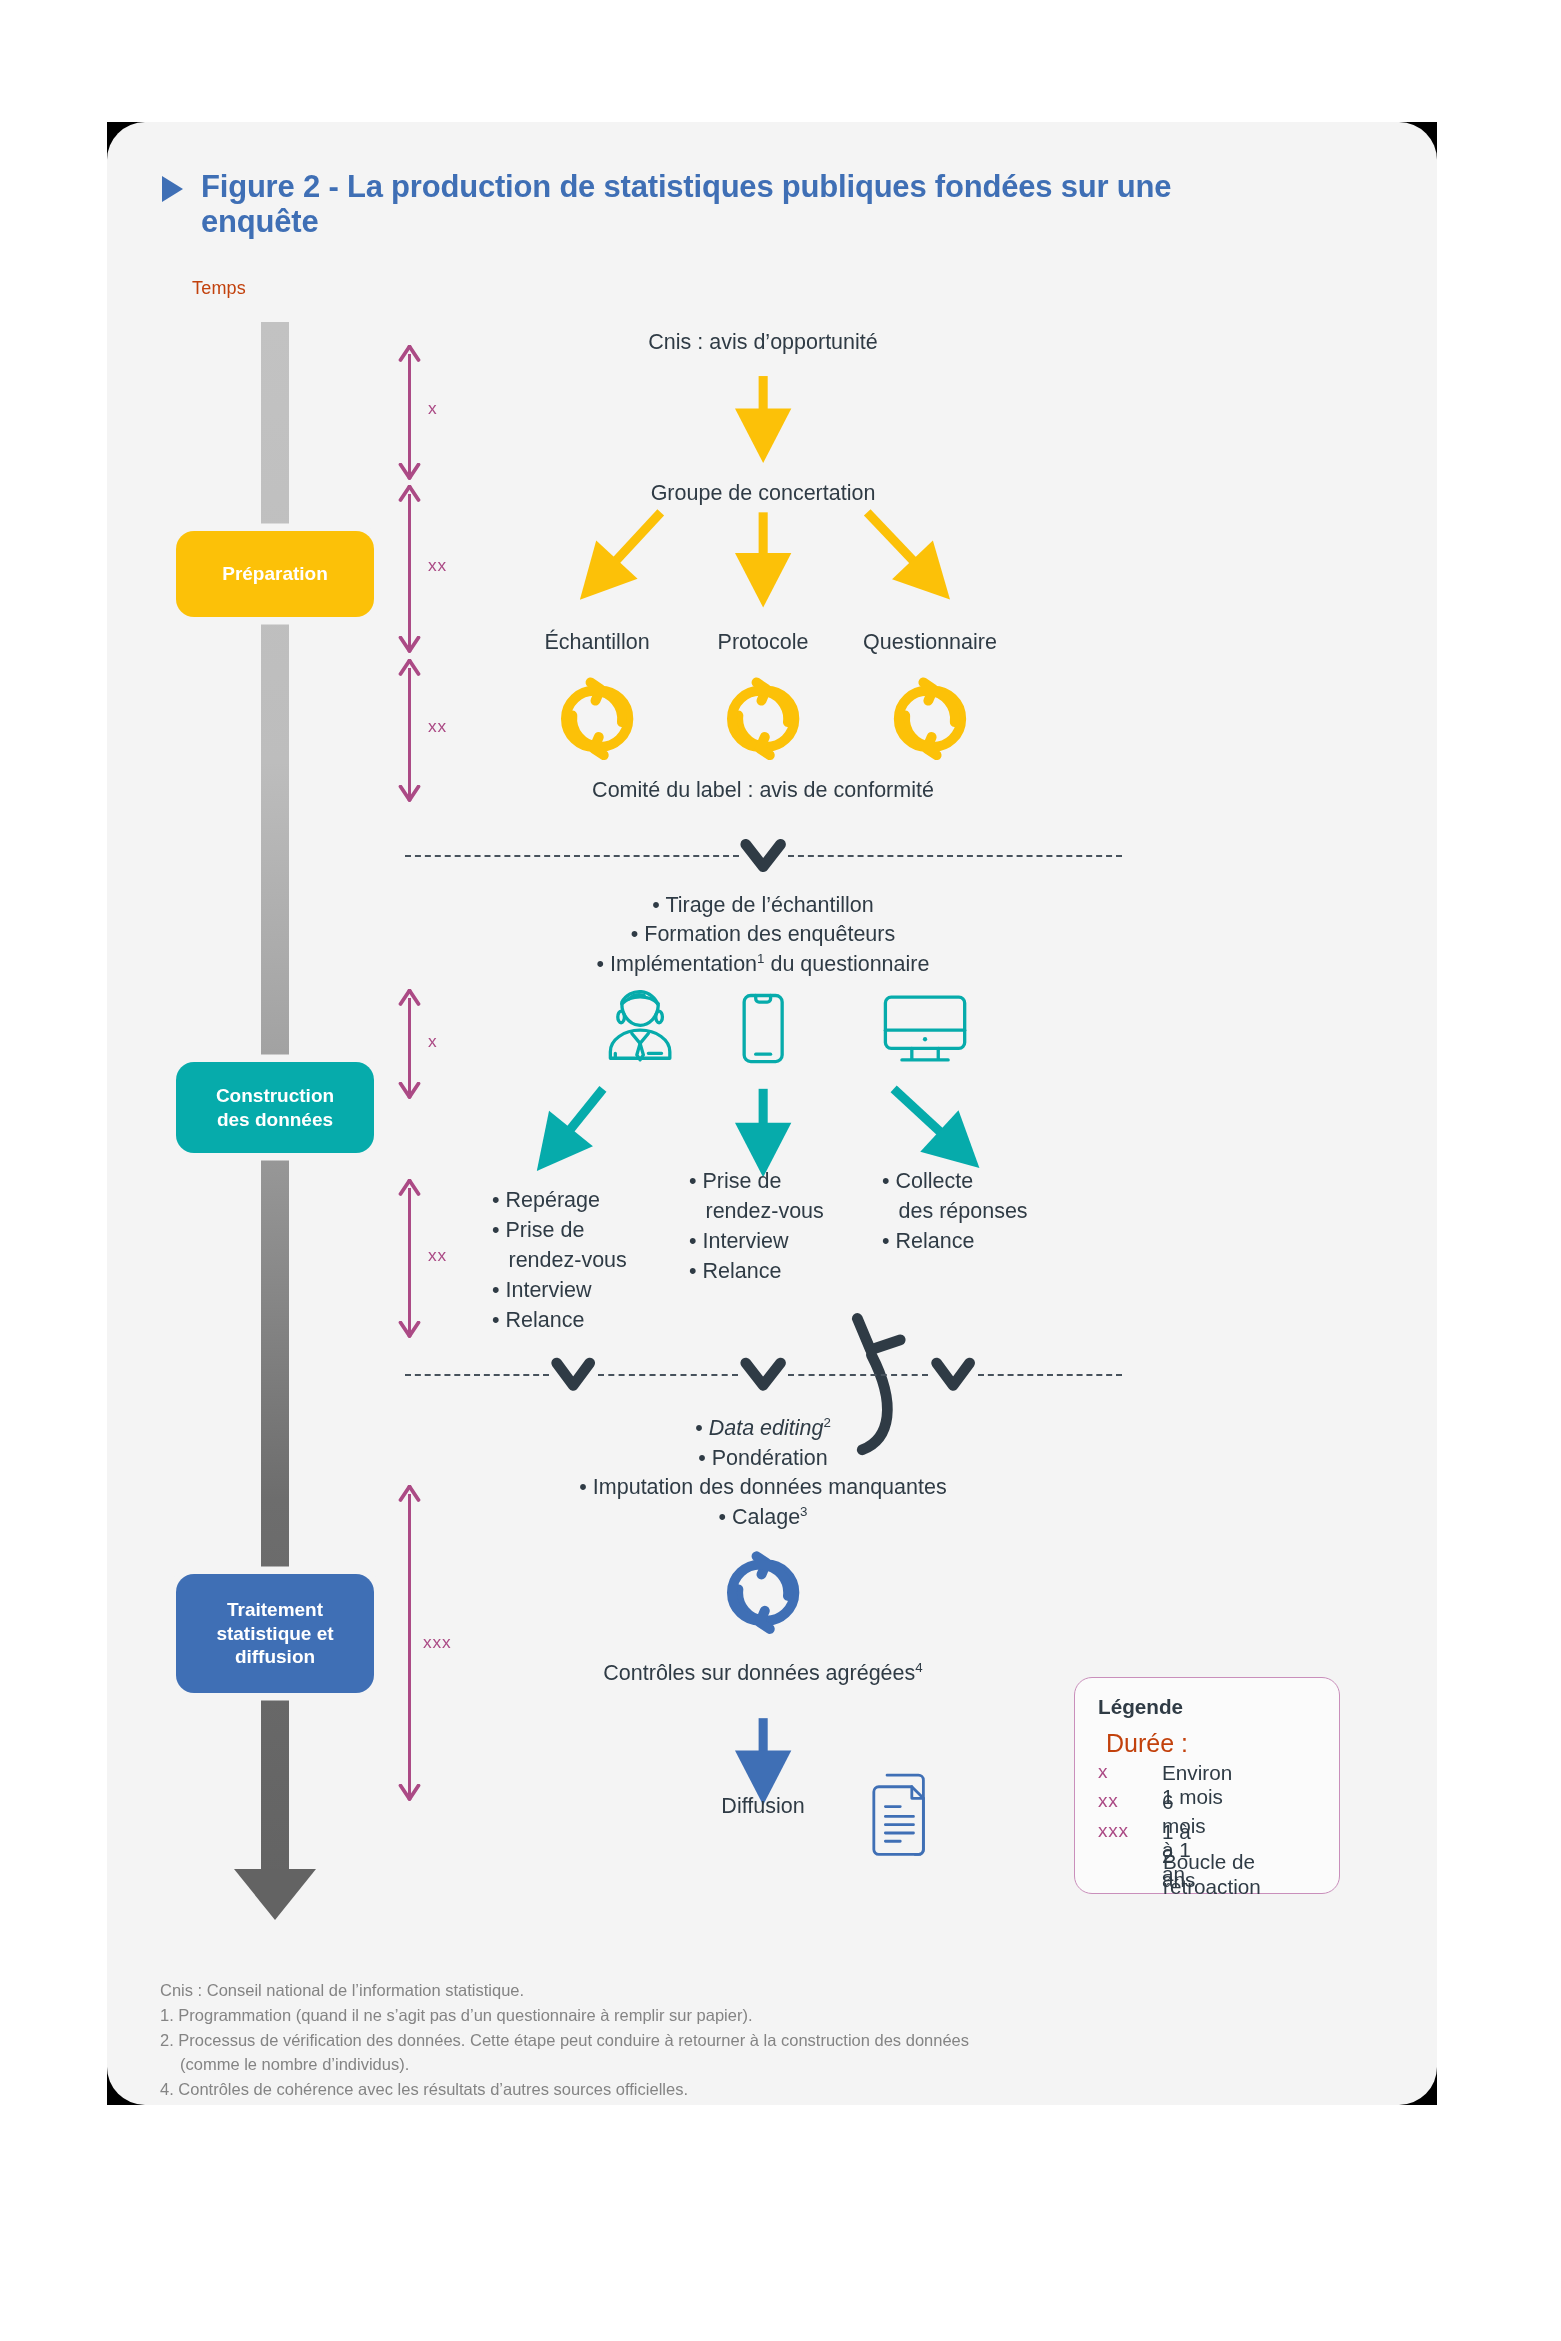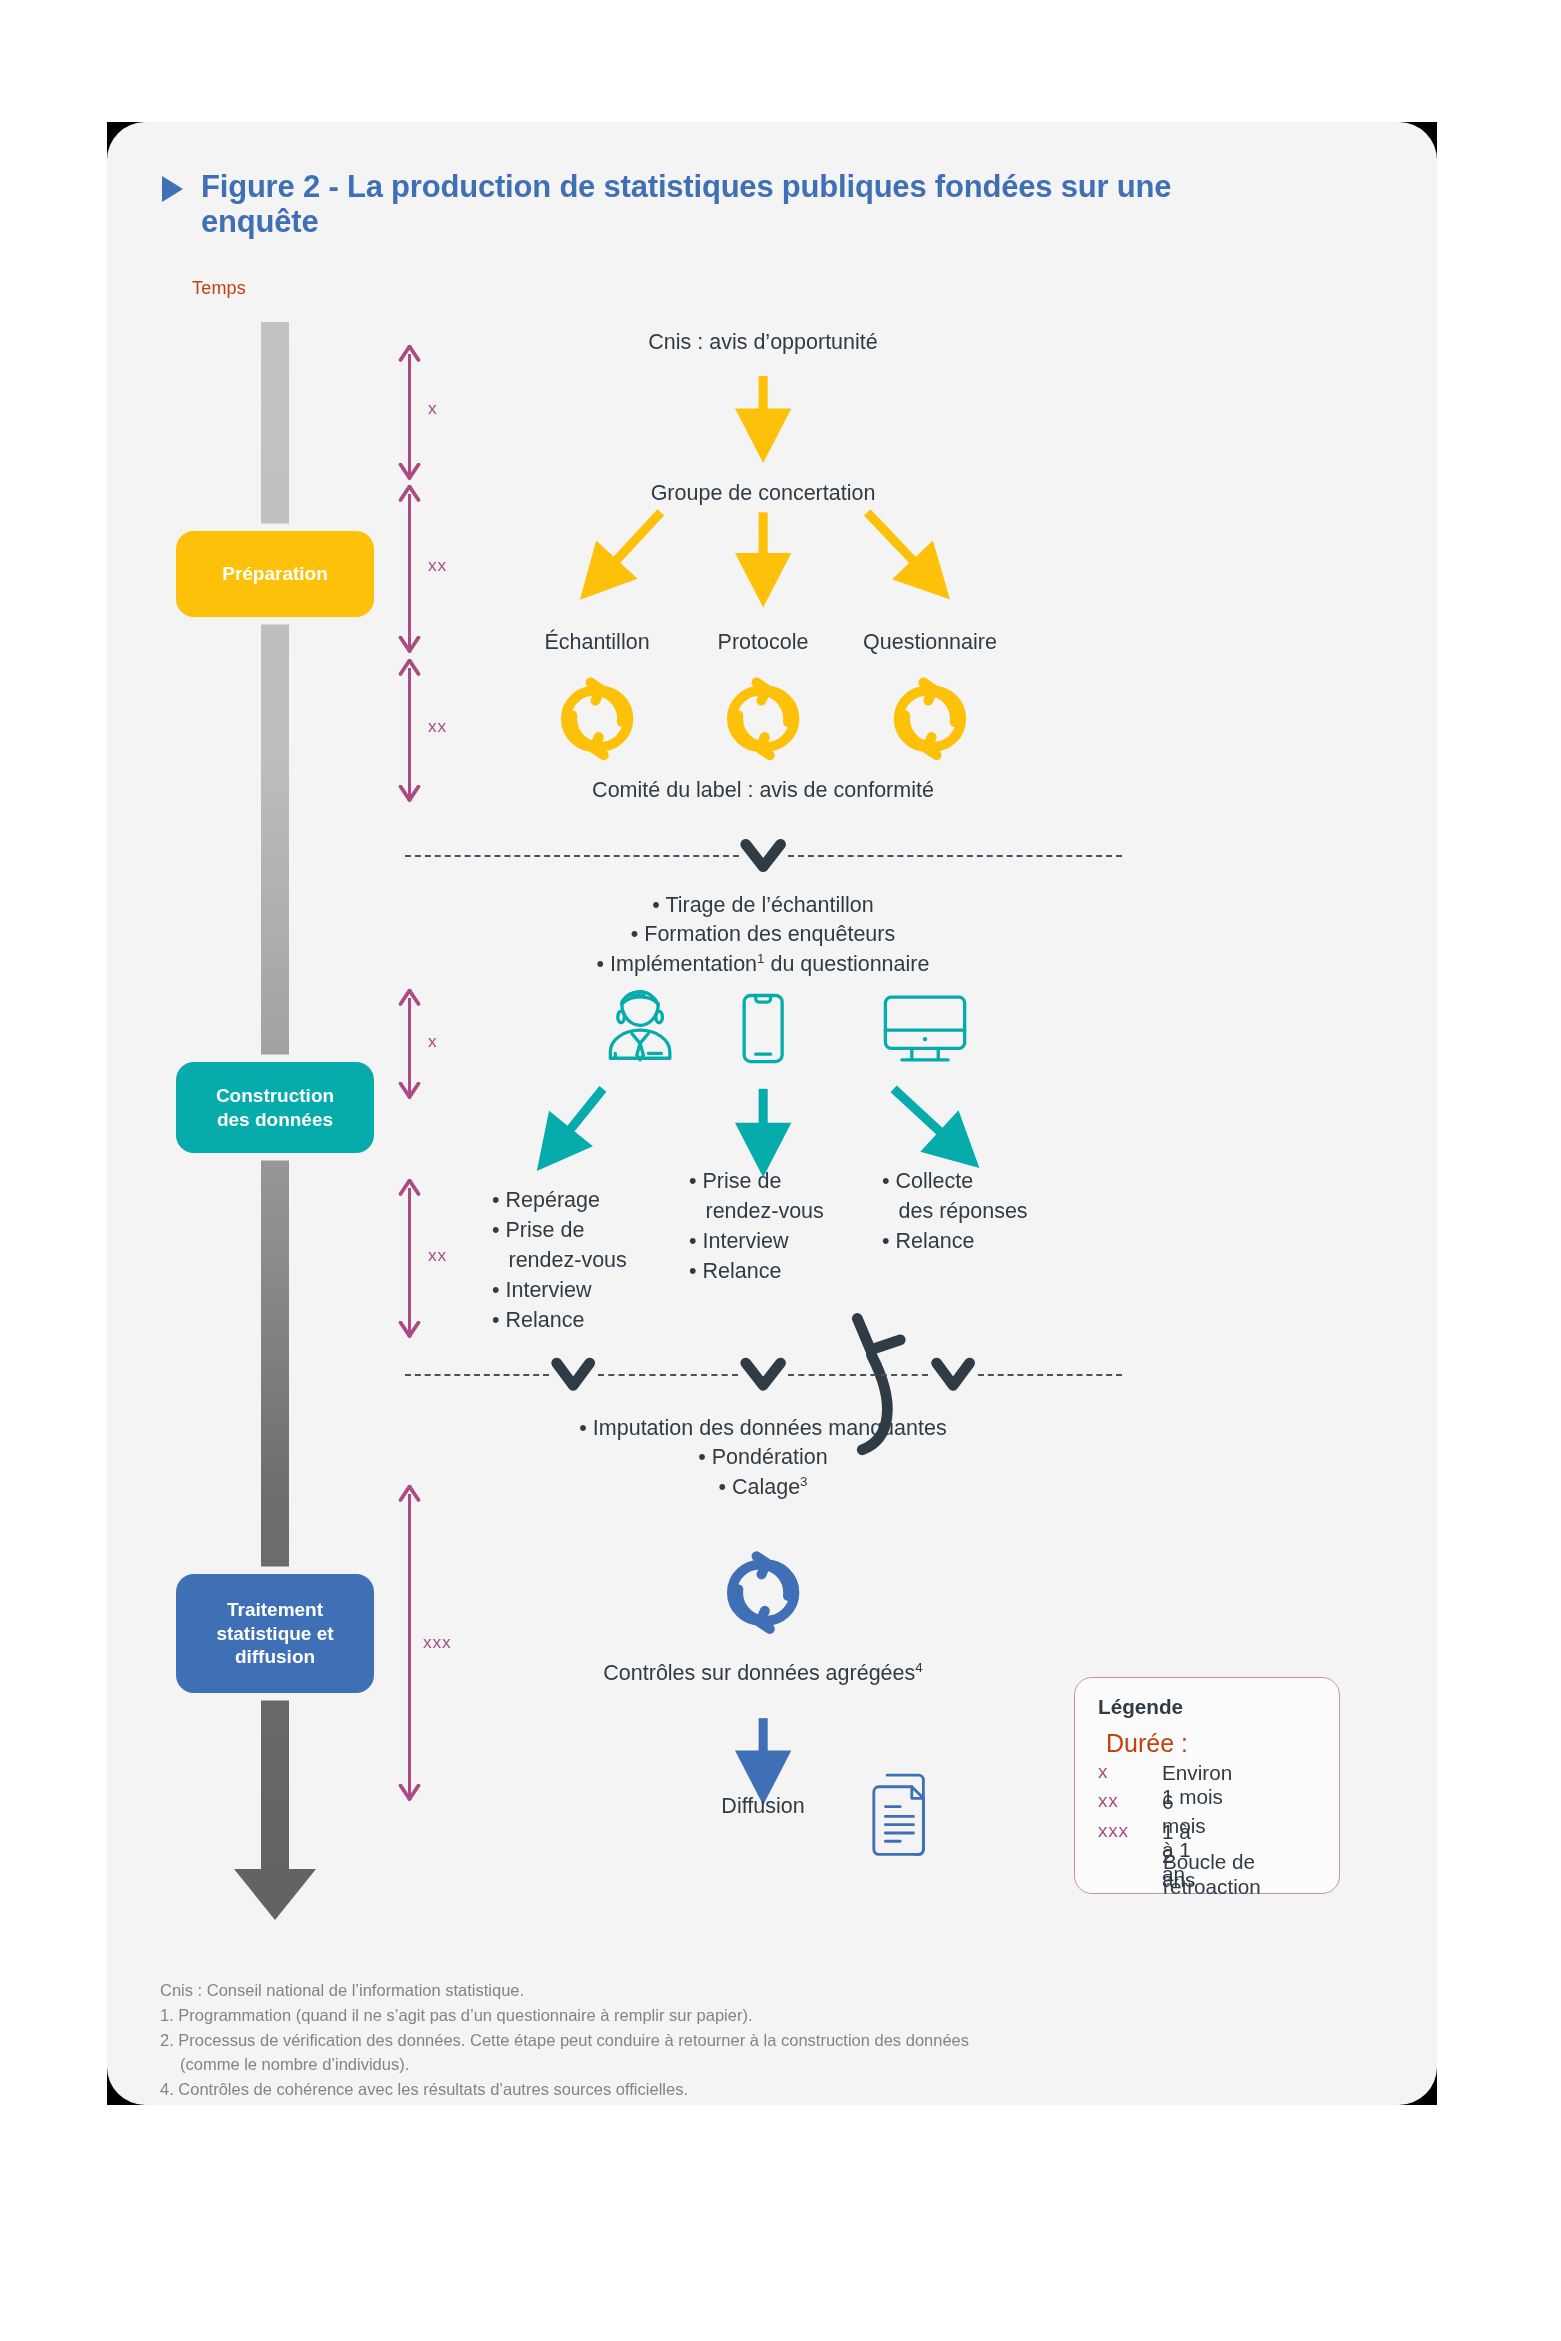--- a/index.html
+++ b/index.html
@@ -343,22 +343,23 @@
   <div>• Interview</div>
   <div>• Relance</div>
 </div>
 <div class="col" style="left:882px;top:1166px;width:190px;">
   <div>• Collecte</div>
   <div style="padding-left:16.5px;">des réponses</div>
   <div>• Relance</div>
 </div>
 
 <div class="block center" style="left:763px;top:1414px;width:595px;">
+  <div>• <span class="ital">Data editing</span><sup>2</sup></div>
+  <div>• Pondération</div>
   <div>• Imputation des données manquantes</div>
-  <div>• Pondération</div>
   <div>• Calage<sup>3</sup></div>
 </div>
 
 <div class="node center" style="left:763px;top:1660px;">Contrôles sur données agrégées<sup>4</sup></div>
 <div class="node center" style="left:763px;top:1794px;">Diffusion</div>
 
 <div id="legend">
   <div id="legend-title">Légende</div>
   <div id="legend-duree">Durée :</div>
   <div class="lg-row" style="top:83px;">

